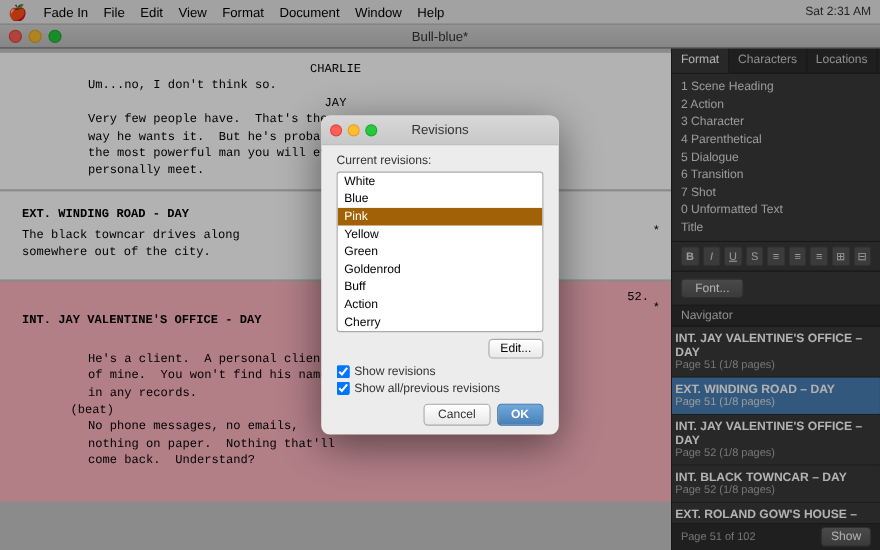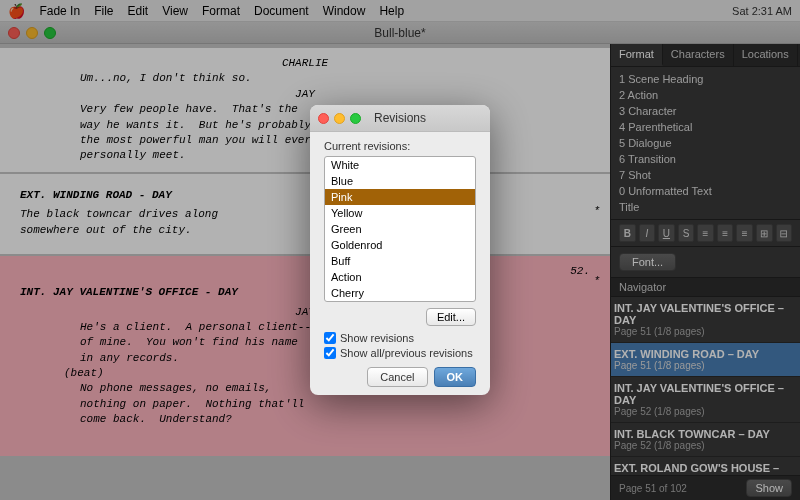--- a/index.html
+++ b/index.html
@@ -74,21 +74,20 @@
 
     
     .page {
       background: white;
       margin: 0 auto;
       padding: 8px 20px;
       font-family: 'Courier New', Courier, monospace;
       font-size: 11px;
       line-height: 1.4;
       position: relative;
-      font-style: italic;
     }
     .page-pink {
       background: #ffb6c1;
     }
     .page-white { background: white; }
 
     .script-char {
       text-align: center;
       font-family: 'Courier New', Courier, monospace;
       font-size: 11px;
@@ -264,21 +263,21 @@
       align-items: center;
       justify-content: center;
       z-index: 100;
     }
 
     
     #revisions-dialog {
       background: #ececec;
       border-radius: 8px;
       box-shadow: 0 10px 40px rgba(0,0,0,0.5);
-      width: 180px;
+      width: 216px;
       overflow: hidden;
     }
     #dialog-titlebar {
       background: linear-gradient(to bottom, #d8d8d8, #c8c8c8);
       padding: 6px 8px;
       display: flex;
       align-items: center;
       justify-content: center;
       position: relative;
       border-bottom: 1px solid #bbb;

